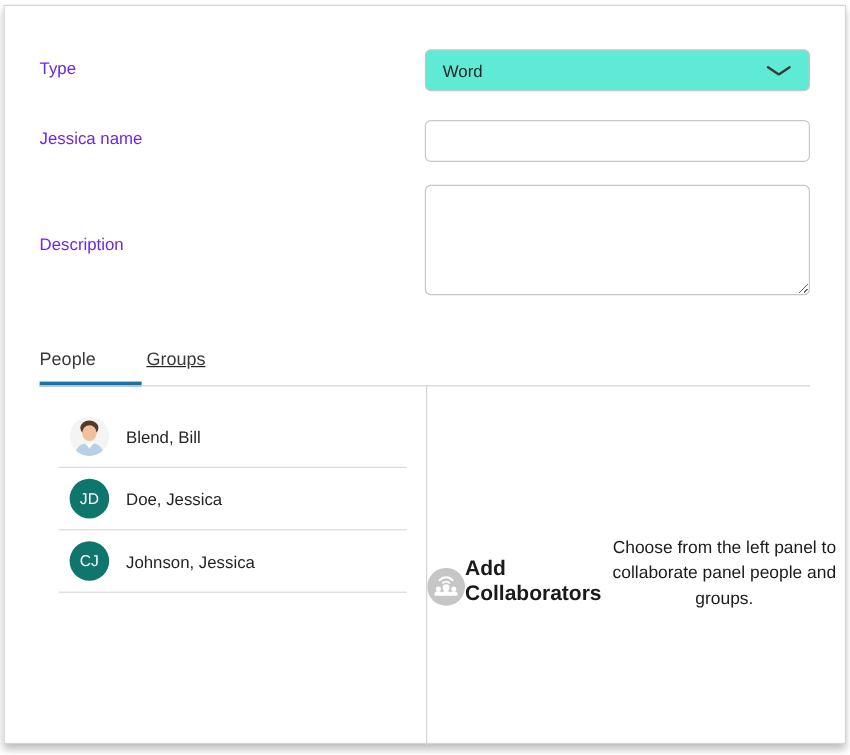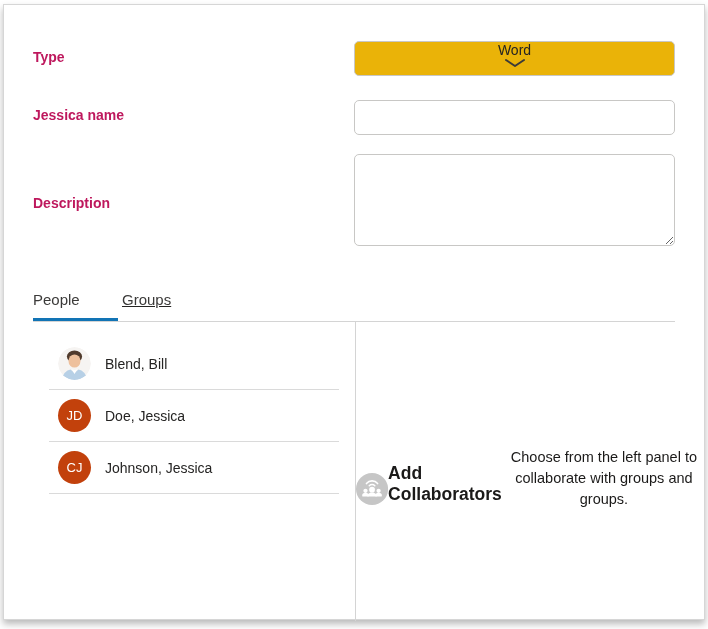--- a/index.html
+++ b/index.html
@@ -6,30 +6,30 @@
   html, body { background: #ffffff; }
   body { font-family: "Liberation Sans", "DejaVu Sans", sans-serif; color: #252423; }
   .canvas { position: relative; width: 708px; height: 629px; overflow: hidden; background: #fff; }
   .card {
     position: absolute; left: 3px; top: 4px; width: 702px; height: 616px;
     background: #fff; border: 1px solid #d6d6d6;
     box-shadow: 0 4px 7px rgba(0,0,0,.28);
   }
 
   
-  .field-label { position: absolute; left: 29px; font-size: 14px; font-weight: 700; color: #be185d; }
+  .field-label { position: absolute; left: 29px; font-size: 14px; font-weight: 400; color: #6d28d9; }
   .lbl-type { top: 44px; }
   .lbl-docname { top: 102px; }
   .lbl-desc { top: 190px; }
 
   .dropdown {
     position: absolute; left: 350px; top: 36px; width: 321px; height: 35px;
-    border: 1px solid #c8c7c5; border-radius: 5px; background: #eab308;
-    display: flex; align-items: center; 
-    padding: 0 14px; cursor: pointer; flex-direction: column;
+    border: 1px solid #c8c7c5; border-radius: 5px; background: #5eead4;
+    display: flex; align-items: center; justify-content: space-between;
+    padding: 0 14px; cursor: pointer;
   }
   .dropdown-value { font-size: 14px; color: #252423; }
   .chevron { display: block; }
 
   .text-input {
     position: absolute; left: 350px; top: 95px; width: 321px; height: 35px;
     border: 1px solid #c8c7c5; border-radius: 5px; background: #fff;
     font-family: inherit; font-size: 14px; padding: 0 12px; color: #252423; outline: none;
   }
   .textarea {
@@ -47,21 +47,21 @@
   .tab-label { font-size: 15px; color: #3b3a39; padding-top: 3px; }
   .tab-underline { position: absolute; left: 0; bottom: 0; width: 100%; height: 4px; background: #1274b5; }
   .tabs-rule { position: absolute; left: 29px; top: 316px; width: 642px; height: 1px; background: #d4d4d4; }
 
   
   .people-list { position: absolute; left: 45px; top: 333px; width: 290px; }
   .person-row { display: flex; align-items: center; height: 52px; border-bottom: 1px solid #dadada; cursor: pointer; }
   .avatar { width: 33px; height: 33px; border-radius: 50%; margin-left: 9px; flex: 0 0 33px; overflow: hidden; }
   .avatar svg { display: block; }
   .avatar-initials {
-    background: #c2410c; color: #fff; font-size: 13px;
+    background: #0f766e; color: #fff; font-size: 13px;
     display: flex; align-items: center; justify-content: center;
   }
   .avatar-pattern {
     background:
       repeating-conic-gradient(#1d4227 0% 25%, #ffffff 0% 50%);
     background-size: 8px 8px;
     background-position: 2px 1px;
   }
   .person-name { margin-left: 14px; font-size: 14px; color: #252423; }
 
@@ -160,17 +160,17 @@
           <circle cx="46.5" cy="36.8" r="4.4"></circle>
           <circle cx="33" cy="34.5" r="5.9"></circle>
           <g clip-path="url(#bodyclip)">
             <ellipse cx="19.5" cy="46.5" rx="6.8" ry="5.6"></ellipse>
             <ellipse cx="46.5" cy="46.5" rx="6.8" ry="5.6"></ellipse>
             <ellipse cx="33" cy="47.5" rx="9.6" ry="7.2"></ellipse>
           </g>
         </g>
       </svg>
       <div class="empty-title">Add Collaborators</div>
-      <div class="empty-desc">Choose from the left panel to collaborate with groups and groups.</div>
+      <div class="empty-desc">Choose from the left panel to collaborate panel people and groups.</div>
     </div>
 
   </div>
 </div>
 
 </body></html>

